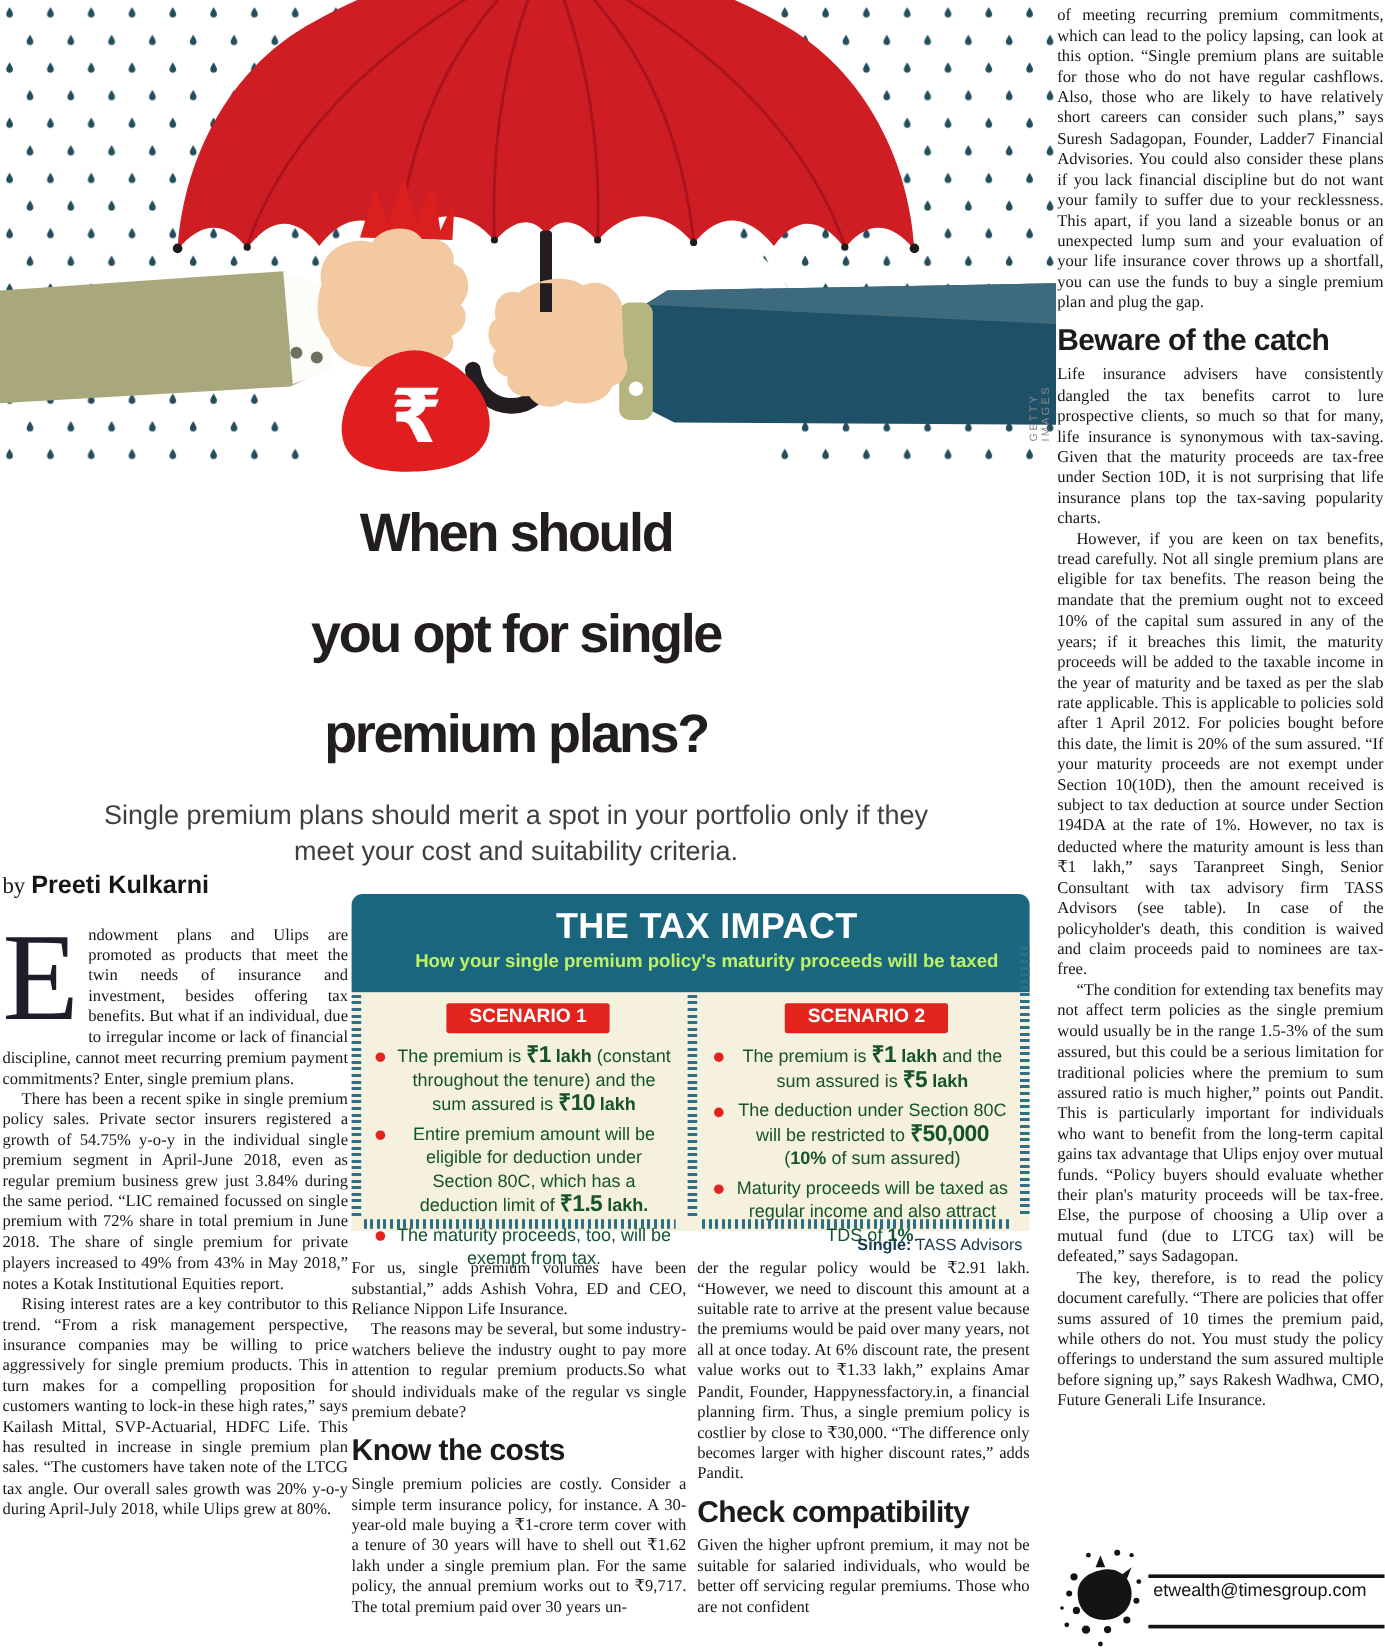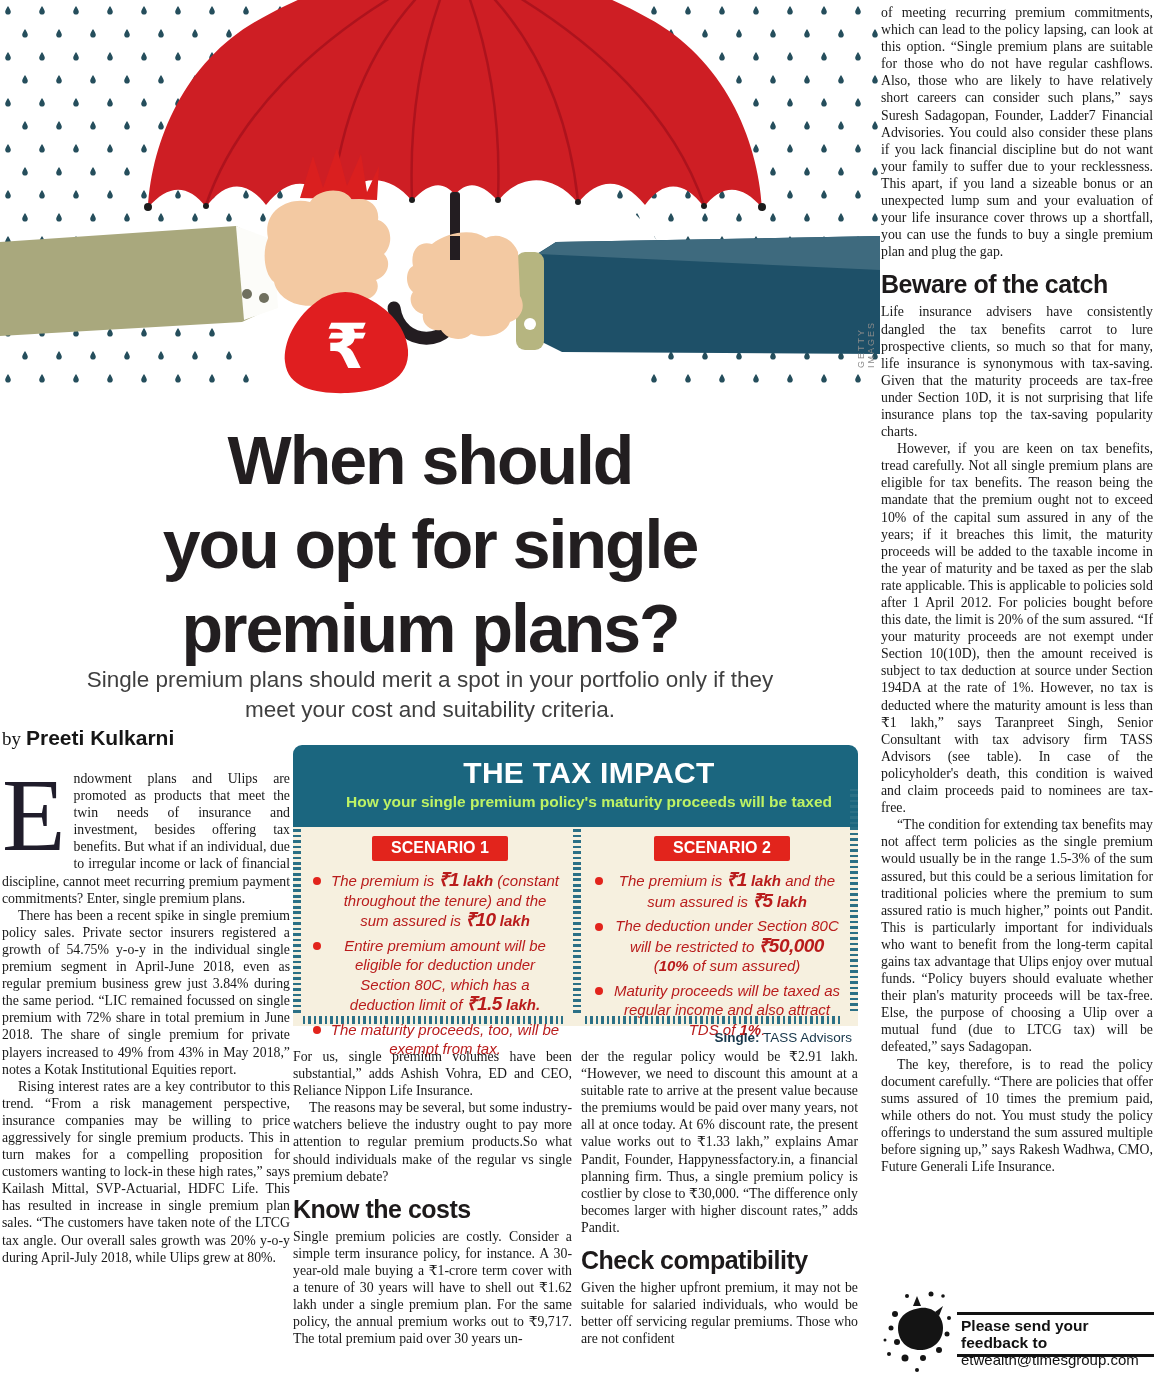--- a/index.html
+++ b/index.html
@@ -8,21 +8,21 @@
 
   
   .hero{position:absolute;left:0;top:0;width:880px;height:396px;}
   .getty{position:absolute;left:856px;top:282px;height:86px;
          writing-mode:vertical-rl;transform:rotate(180deg);
          font-size:9px;letter-spacing:2px;color:#8a8a8a;
          font-family:"Liberation Sans",sans-serif;}
 
   
   .headline{position:absolute;left:60px;top:372px;width:740px;text-align:center;
-            font-weight:bold;font-size:68px;line-height:84px;letter-spacing:-2px;
+            font-weight:bold;font-size:45px;line-height:84px;letter-spacing:-2px;
             color:#221e20;}
   .subtitle{position:absolute;left:60px;top:642px;width:740px;text-align:center;
             font-size:22.5px;line-height:30px;color:#3f3f3f;}
   .byline{position:absolute;left:2px;top:726px;font-size:21px;color:#161616;}
   .byline .by{font-family:"Liberation Serif","DejaVu Serif",serif;
               font-size:19px;margin-right:5px;}
   .byline .author{font-weight:bold;}
 
   
   .article-col{position:absolute;text-align:justify;
@@ -47,21 +47,21 @@
   .tax-title{color:#ffffff;font-weight:bold;font-size:30px;letter-spacing:0.3px;line-height:34px;}
   .tax-sub{color:#bef264;font-weight:bold;font-size:15.5px;margin-top:3px;}
   .tax-body{position:relative;background:#f6f0df;height:199px;}
   .scenario{position:absolute;top:0;height:100%;}
   .scenario.s1{left:10px;width:264px;}
   .scenario.s2{left:292px;width:264px;}
   .badge{display:inline-block;margin:9px 0 0 10px;background:#e2241c;color:#ffffff;
          font-weight:bold;font-size:16px;padding:3px 19px 4px;border-radius:2px;}
   .scenario ul{list-style:none;margin:9px 6px 0 10px;padding:0;}
   .scenario li{position:relative;padding-left:16px;margin-bottom:5px;
-         font-size:15px;line-height:19.5px;color:#b91c1c;font-style:italic;}
+         font-size:15px;line-height:19.5px;color:#14532d;}
   .scenario li::before{content:"";position:absolute;left:0;top:6.5px;width:8px;height:8px;
          border-radius:50%;background:#e2241c;}
   .seg-b{font-weight:bold;}
   .seg-xl{font-weight:bold;font-size:19px;letter-spacing:-0.5px;}
   .hatch-v{position:absolute;top:2px;bottom:12px;width:8px;
         background:repeating-linear-gradient(to bottom,#2b7086 0 2.5px,transparent 2.5px 5.5px);}
   .hatch-left{left:0;}
   .hatch-mid{left:280px;}
   .hatch-right{right:0;top:-38px;}
   .hatch-b{position:absolute;bottom:2px;height:8px;
@@ -237,18 +237,17 @@
         <circle cx="48" cy="10" r="2.5"></circle>
           <circle cx="6" cy="70" r="2"></circle>
           <circle cx="34" cy="86" r="2"></circle>
         <circle cx="60" cy="12" r="1.8"></circle>
           <circle cx="2" cy="56" r="1.5"></circle>
       </g>
     </svg>
     <div class="fb-line t"></div>
     <div class="fb-line b"></div>
     <div class="fb-text">
-      <div class="l1">Please send your feedback to</div>
       <div class="l2">etwealth@timesgroup.com</div>
     </div>
   </div>
 
 </div>
 
 </body></html>

